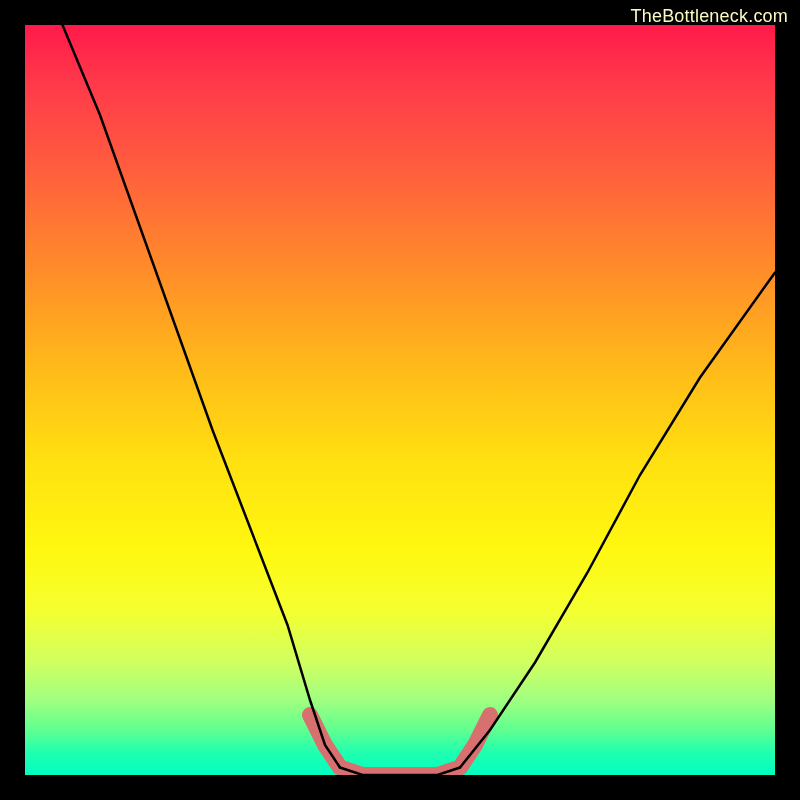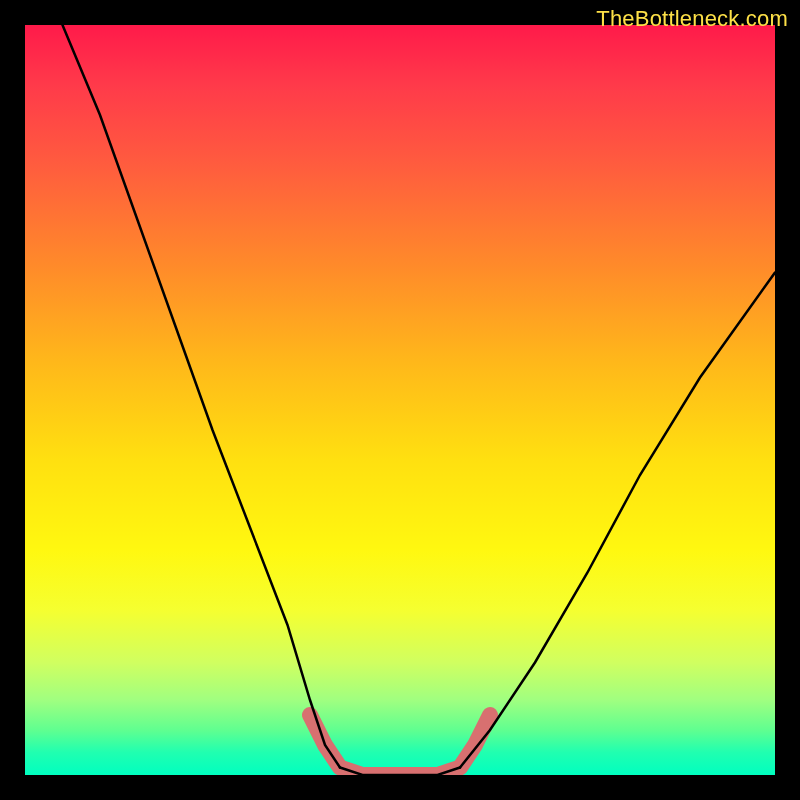--- a/index.html
+++ b/index.html
@@ -30,22 +30,22 @@
       #a0ff80 90%,
       #60ff90 94%,
       #20ffb0 97%,
       #00ffc0 100%
     );
   }
   .watermark {
     position: absolute;
     top: 6px;
     right: 12px;
-    color: #fde047;
-    font-size: 22px;
+    color: #fef9c3;
+    font-size: 18px;
     letter-spacing: 0.2px;
     z-index: 10;
   }
   svg.curves {
     position: absolute;
     left: 25px;
     top: 25px;
     width: 750px;
     height: 750px;
     z-index: 5;

